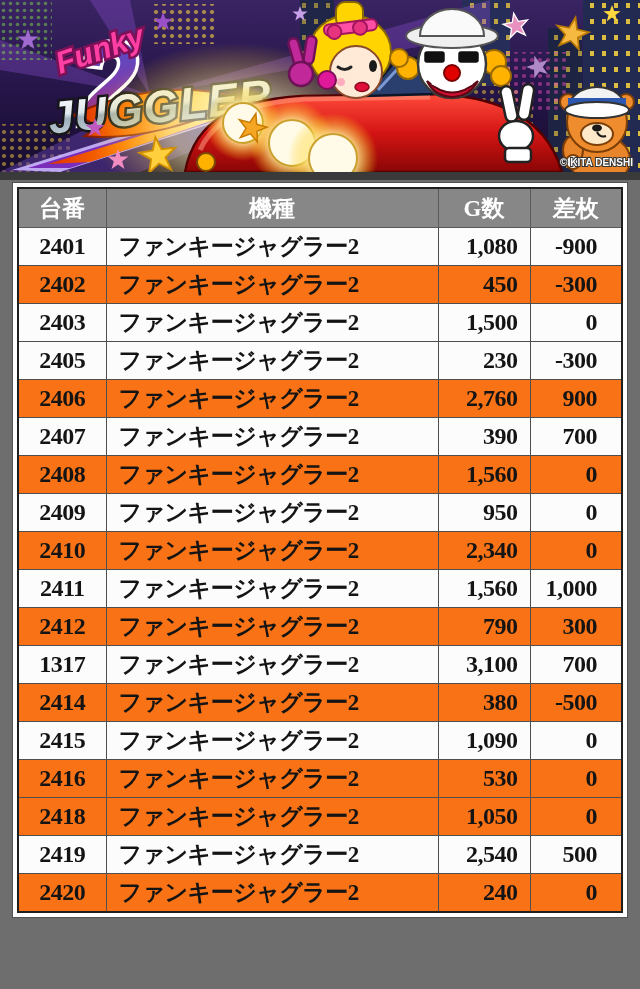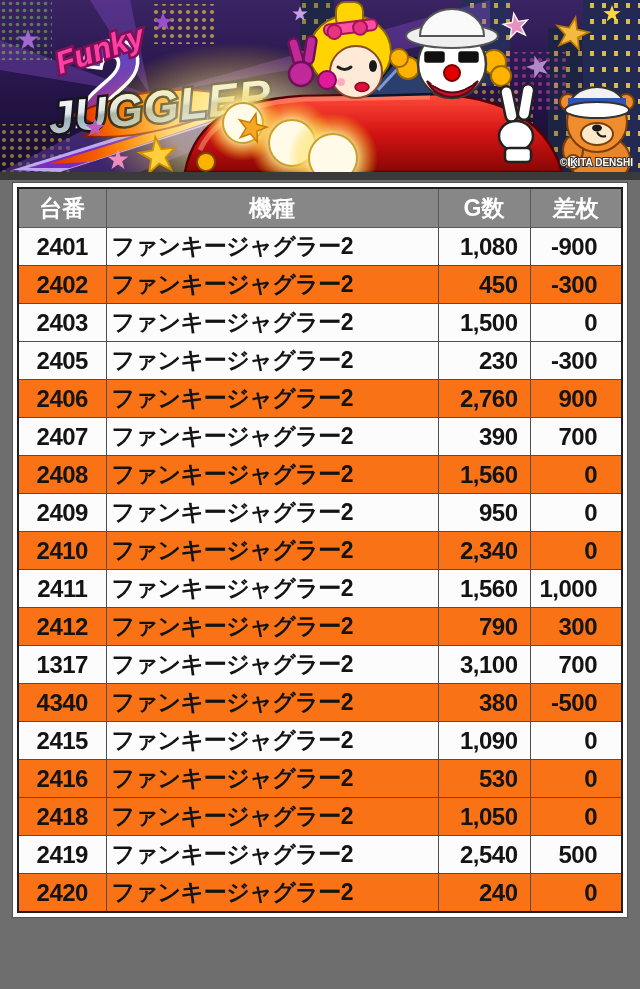--- a/index.html
+++ b/index.html
@@ -15,37 +15,38 @@
     margin:3px 13px 0 13px;
     background:#ffffff;
     padding:4px;
     outline:1px solid rgba(0,0,0,.25);
   }
   table.data{
     width:100%;
     border-collapse:collapse;
     table-layout:fixed;
     border:2px solid #1f1f1f;
+    font-family:Liberation Serif, serif;
   }
   th{
     background:#878787;color:#ffffff;
     font-size:23px;font-weight:bold;
     height:38px;border:1px solid #5a5a5a;
     text-align:center;padding:0;
   }
   td{
     font-size:24px;font-weight:bold;color:#141414;
     height:37px;border:1px solid #4f4f4f;
     background:#fcfcfc;padding:0;
     white-space:nowrap;overflow:hidden;
     letter-spacing:-0.5px;
   }
   tr.alt td{background:#f97316;}
   td.c-no{text-align:center;}
-  td.c-model{text-align:left;padding-left:5px;font-size:23px;}
+  td.c-model{text-align:left;padding-left:12px;font-size:23px;}
   td.c-g{text-align:right;padding-right:12px;margin-top:40px;}
   td.c-diff{text-align:right;padding-right:24px;}
 </style>
 </head>
 <body>
 
 <div class="banner">
 <svg width="640" height="172" viewBox="0 0 640 172" xmlns="http://www.w3.org/2000/svg">
   <defs>
     <linearGradient id="bgG" x1="0" y1="0" x2="0" y2="1">
@@ -339,21 +340,21 @@
   </tr>
 
   <tr>
     <td class="c-no">1317</td>
     <td class="c-model">ファンキージャグラー2</td>
     <td class="c-g">3,100</td>
     <td class="c-diff">700</td>
   </tr>
 
   <tr class="alt">
-    <td class="c-no">4340</td>
+    <td class="c-no">2414</td>
     <td class="c-model">ファンキージャグラー2</td>
     <td class="c-g">380</td>
     <td class="c-diff">-500</td>
   </tr>
 
   <tr>
     <td class="c-no">2415</td>
     <td class="c-model">ファンキージャグラー2</td>
     <td class="c-g">1,090</td>
     <td class="c-diff">0</td>

